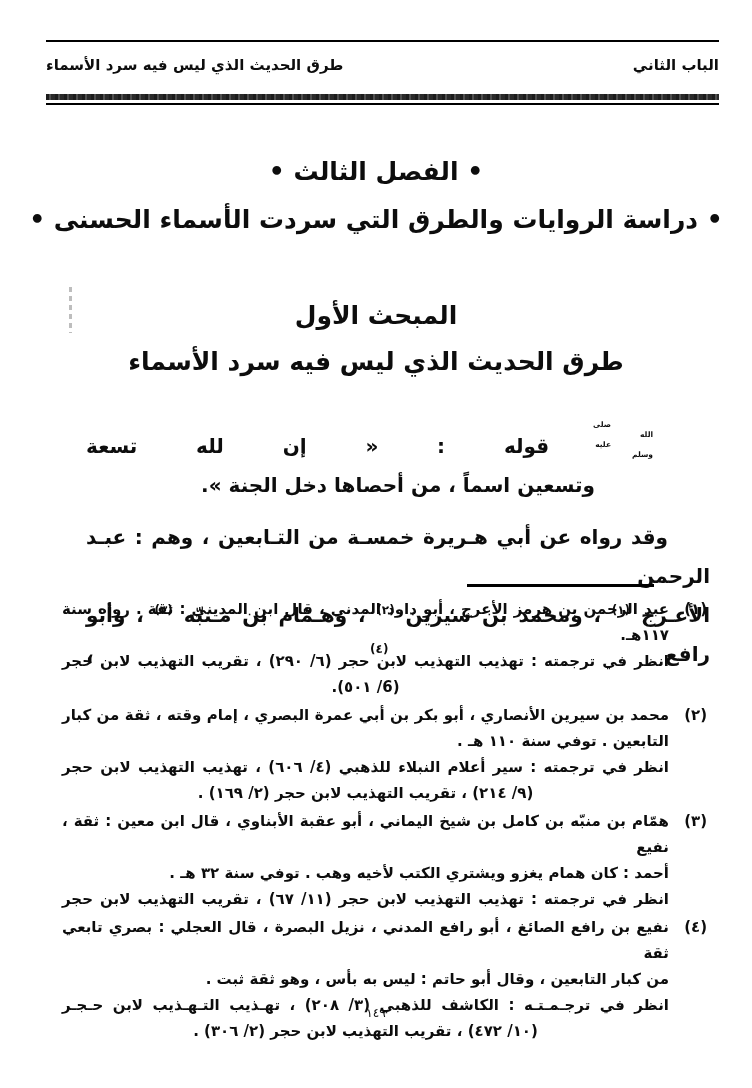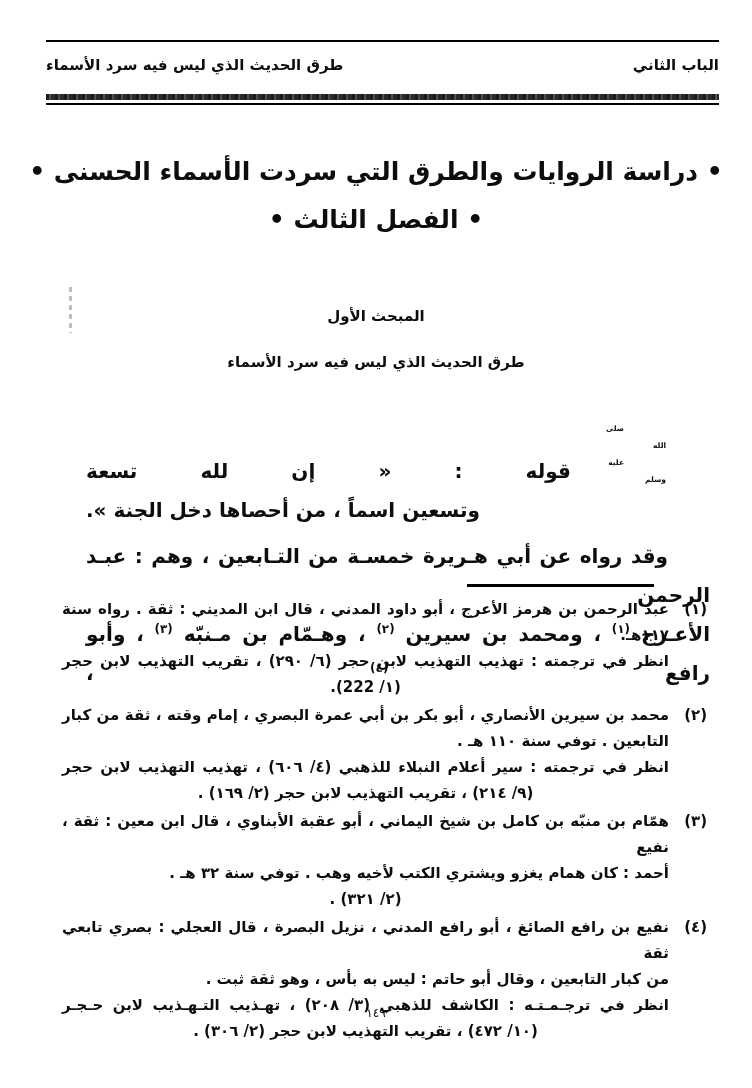--- a/index.html
+++ b/index.html
@@ -27,38 +27,38 @@
   
   .chapter-title{
     position:absolute;top:148px;left:0;right:0;
     direction:rtl;text-align:center;
     font-size:25px;font-weight:bold;line-height:48px;
     letter-spacing:0.5px;
   }
   .section-head{
     position:absolute;top:293px;left:0;right:0;
     direction:rtl;text-align:center;
-    font-size:15px;font-weight:bold;line-height:46px;
+    font-size:25px;font-weight:bold;line-height:46px;
   }
   
   .body-text{
     position:absolute;top:420px;right:42px;left:86px;
     direction:rtl;
     font-size:20px;font-weight:bold;line-height:39px;
   }
   .line-full{text-align:justify;text-align-last:justify;}
-  .line-end{text-align:left;}
+  .line-end{text-align:center;}
   .indent{text-indent:42px;}
-  .para2{margin-top:7px;}
+  .para2{margin-top:13px;}
   sup.fn-ref{font-size:12px;vertical-align:8px;line-height:0;font-weight:bold;}
   .honorific{
     display:inline-block;vertical-align:-4px;
     width:30px;text-align:center;
-    font-size:7.5px;line-height:17px;font-weight:bold;
-    margin:0 2px;
+    font-size:7.5px;line-height:10px;font-weight:bold;
+    margin:0 15px;
   }
   .honorific span{display:block;}
   
   .fn-sep{position:absolute;top:584px;left:467px;width:187px;height:3px;background:#000;}
   .footnotes{
     position:absolute;top:596px;right:45px;left:62px;
     direction:rtl;
     font-size:15px;font-weight:bold;line-height:26px;
   }
   .fn{position:relative;padding-right:38px;margin-bottom:2px;}
@@ -84,22 +84,22 @@
 
   <div class="top-rule"></div>
   <div class="header-row">
     <span>الباب الثاني</span>
     <span>طرق الحديث الذي ليس فيه سرد الأسماء</span>
   </div>
   <div class="header-rule-thick"></div>
   <div class="header-rule-thin"></div>
 
   <div class="chapter-title">
+    <div>• الفصل الثالث •</div>
     <div>• دراسة الروايات والطرق التي سردت الأسماء الحسنى •</div>
-    <div>• الفصل الثالث •</div>
   </div>
 
   <div class="section-head">
     <div>المبحث الأول</div>
     <div>طرق الحديث الذي ليس فيه سرد الأسماء</div>
   </div>
 
   <div class="body-text">
     <div class="line-full indent">
       <span class="honorific">
@@ -116,36 +116,36 @@
     </div>
   </div>
 
   <div class="fn-sep"></div>
   <div class="footnotes">
 
     <div class="fn">
       <span class="fn-marker">(١)</span>
       <div class="fn-line">عبد الرحمن بن هرمز الأعرج ، أبو داود المدني ، قال ابن المديني : ثقة . رواه سنة ١١٧هـ.</div>
       <div class="fn-line">انظر في ترجمته : تهذيب التهذيب لابن حجر (٦/ ٢٩٠) ، تقريب التهذيب لابن حجر</div>
-      <div class="fn-line-center">(١/ 222).</div>
+      <div class="fn-line-center">(6/ ٥٠١).</div>
     </div>
 
     <div class="fn">
       <span class="fn-marker">(٢)</span>
       <div class="fn-line">محمد بن سيرين الأنصاري ، أبو بكر بن أبي عمرة البصري ، إمام وقته ، ثقة من كبار</div>
       <div class="fn-line-end">التابعين . توفي سنة ١١٠ هـ .</div>
       <div class="fn-line">انظر في ترجمته : سير أعلام النبلاء للذهبي (٤/ ٦٠٦) ، تهذيب التهذيب لابن حجر</div>
       <div class="fn-line-center">(٩/ ٢١٤) ، تقريب التهذيب لابن حجر (٢/ ١٦٩) .</div>
     </div>
 
     <div class="fn">
       <span class="fn-marker">(٣)</span>
       <div class="fn-line">همّام بن منبّه بن كامل بن شيخ اليماني ، أبو عقبة الأبناوي ، قال ابن معين : ثقة ، نفيع</div>
       <div class="fn-line-end">أحمد : كان همام يغزو ويشتري الكتب لأخيه وهب . توفي سنة ٣٢ هـ .</div>
-      <div class="fn-line-center">(٢/ ٣٢١) .</div>
+      <div class="fn-line">انظر في ترجمته : تهذيب التهذيب لابن حجر (١١/ ٦٧) ، تقريب التهذيب لابن حجر</div>
     </div>
 
     <div class="fn">
       <span class="fn-marker">(٤)</span>
       <div class="fn-line">نفيع بن رافع الصائغ ، أبو رافع المدني ، نزيل البصرة ، قال العجلي : بصري تابعي ثقة</div>
       <div class="fn-line-end">من كبار التابعين ، وقال أبو حاتم : ليس به بأس ، وهو ثقة ثبت .</div>
       <div class="fn-line">انظر في ترجـمـتـه : الكاشف للذهبي (٣/ ٢٠٨) ، تهـذيب التـهـذيب لابن حـجـر</div>
       <div class="fn-line-center">(١٠/ ٤٧٢) ، تقريب التهذيب لابن حجر (٢/ ٣٠٦) .</div>
     </div>
 

